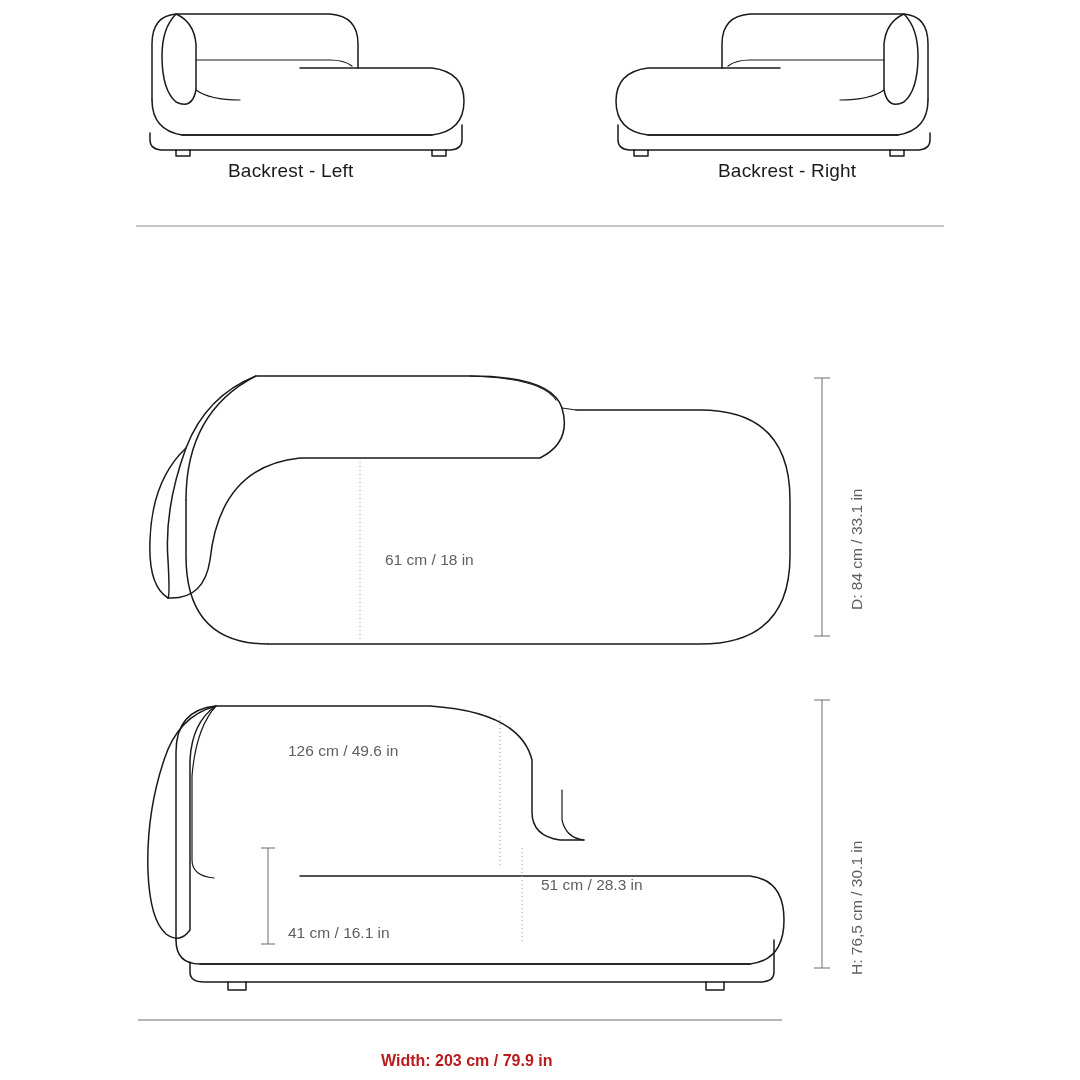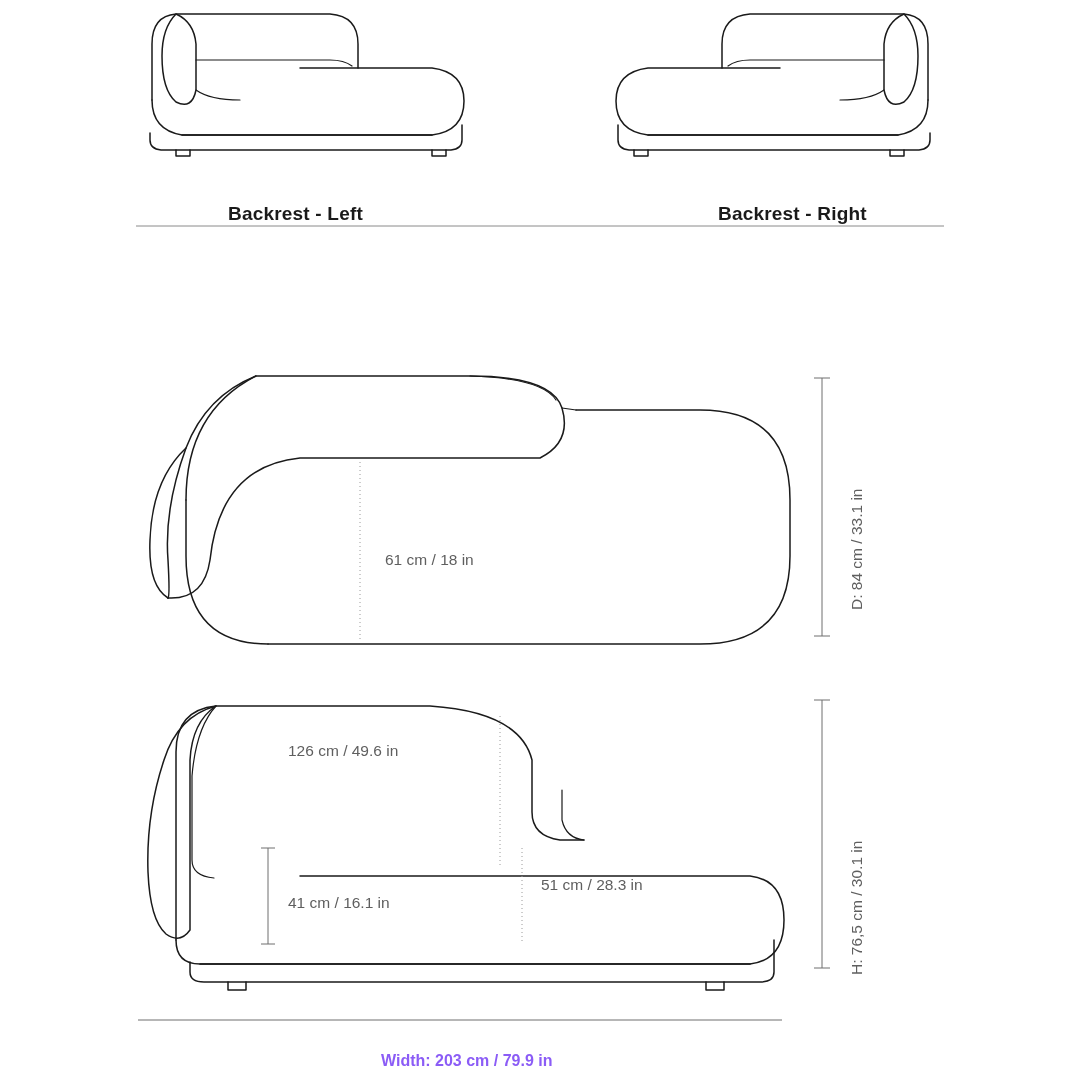--- a/index.html
+++ b/index.html
@@ -52,50 +52,49 @@
   }
   .dimline-dotted {
     fill: none;
     stroke: #9a9a9a;
     stroke-width: 1;
     stroke-dasharray: 1 3;
   }
   .label {
     position: absolute;
     font-size: 19px;
-    font-weight: bold;
+    font-weight: normal;
     color: #1a1a1a;
     letter-spacing: 0.2px;
     white-space: nowrap;
-    margin-top: 43px;
   }
   .dim-text {
     position: absolute;
     font-size: 15.5px;
     color: #5f5f5f;
     white-space: nowrap;
   }
   .dim-text-bold {
     position: absolute;
     font-size: 16px;
     font-weight: bold;
-    color: #8b5cf6;
+    color: #b91c1c;
     white-space: nowrap;
   }
   .vertical {
     transform-origin: 0 0;
     transform: rotate(-90deg);
   }
   #lbl-backrest-left { left: 228px; top: 160px; }
   #lbl-backrest-right { left: 718px; top: 160px; text-align: right; }
   #lbl-depth { left: 848px; top: 610px; }
   #lbl-height { left: 848px; top: 975px; }
   #lbl-seat-depth { left: 385px; top: 551px; }
   #lbl-back-height { left: 288px; top: 742px; }
-  #lbl-seat-height { left: 288px; top: 894px; }
+  #lbl-seat-height { left: 288px; top: 924px; }
   #lbl-arm-height { left: 541px; top: 876px; }
   #lbl-width { left: 381px; top: 1052px; }
 </style>
 </head>
 <body>
 
 <div class="page">
 
   <svg class="diagram" viewBox="0 0 1080 1080" xmlns="http://www.w3.org/2000/svg">
 

